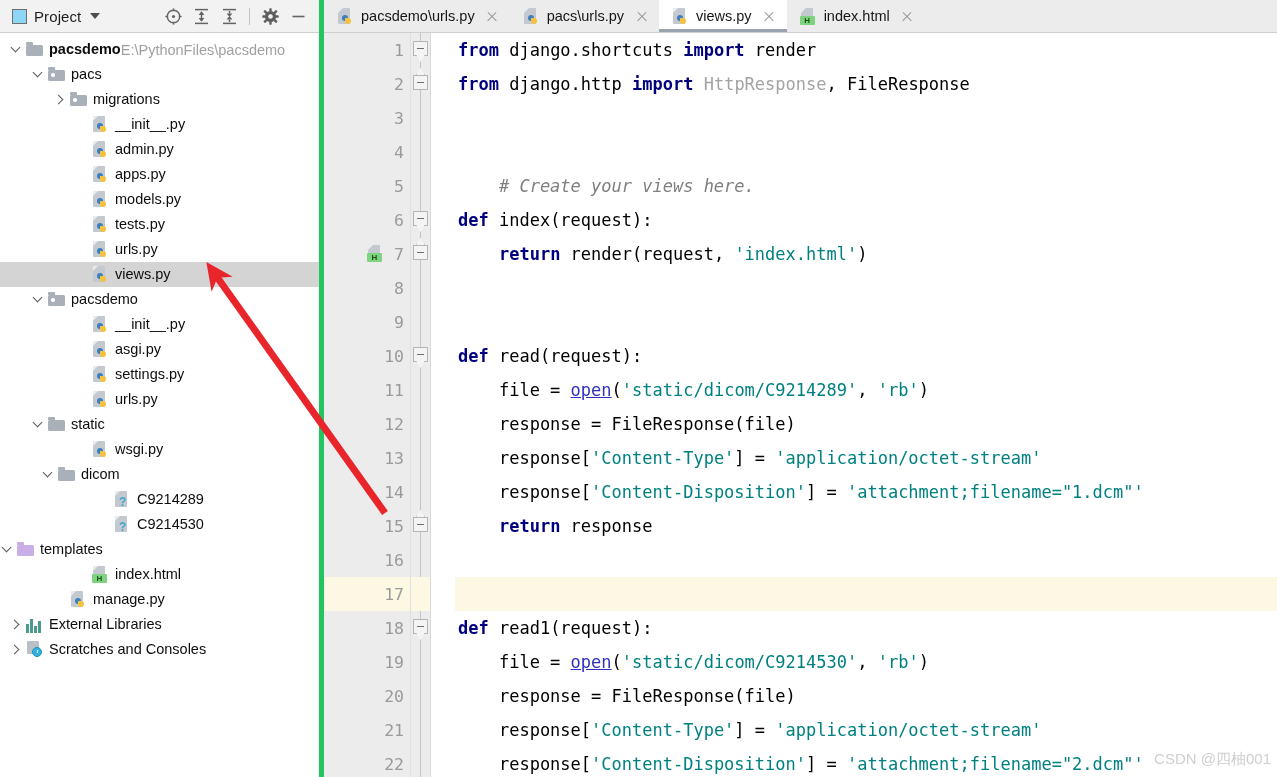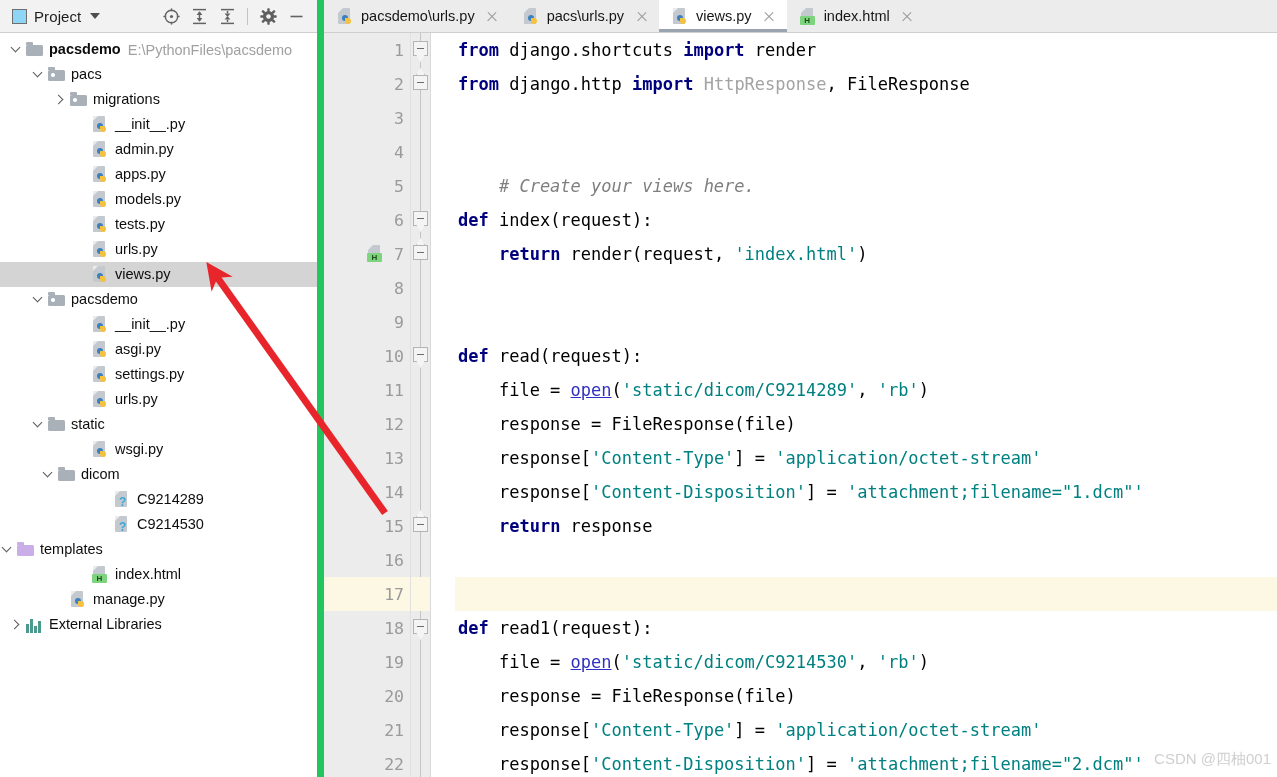--- a/index.html
+++ b/index.html
@@ -9,21 +9,21 @@
     background: #ffffff;
     font-family: "Liberation Sans", sans-serif;
     -webkit-font-smoothing: antialiased;
   }
   .app { position: relative; width: 1277px; height: 777px; display: flex; }
 
   
   .left-panel {
     width: 324px; height: 777px;
     background: #0369a1;
-    border-right: 7px solid #22c55e;
+    border-right: 5px solid #22c55e;
     display: flex; flex-direction: column;
     position: relative;
   }
   .panel-toolbar {
     height: 33px; min-height: 33px;
     background: #f2f2f2;
     border-bottom: 1px solid #cfcfcf;
     display: flex; align-items: center;
     padding: 0 6px;
   }
@@ -84,21 +84,21 @@
     border-right: 1.6px solid #5a5a5a;
     border-bottom: 1.6px solid #5a5a5a;
     left: 3px; top: 3px;
   }
   .arrow.open::after { transform: rotate(45deg); top: 2px; }
   .arrow.closed::after { transform: rotate(-45deg); left: 2px; top: 4px; }
   .ico { width: 17px; height: 17px; flex: 0 0 17px; margin-right: 6px; position: relative; }
   .lbl { line-height: 1; }
   .lbl.bold { font-weight: bold; }
   .path {
-    color: #a0a0a0; font-size: 14.5px; margin-left: 7px;
+    color: #a0a0a0; font-size: 14.5px; 
     overflow: hidden;
   }
 
   
   .fld { position: absolute; inset: 1px 0 2px 0; }
   .fld .tab-top {
     position: absolute; left: 0; top: 0; width: 7px; height: 3px;
     background: #a9b0b8; border-radius: 1px 1px 0 0;
   }
   .fld .body {
@@ -658,20 +658,30 @@
           <span class="arrow closed"></span>
           <span class="ico">
             <span class="libs">
               <i style="height:9px"></i>
               <i style="height:14px"></i>
               <i style="height:7px"></i>
               <i style="height:12px"></i>
             </span>
           </span>
           <span class="lbl">External Libraries</span>
+        </div>
+        <div class="node" style="padding-left: 9px;">
+          <span class="arrow closed"></span>
+          <span class="ico">
+            <span class="scr">
+              <span class="sh"></span>
+              <span class="clock"></span>
+            </span>
+          </span>
+          <span class="lbl">Scratches and Consoles</span>
         </div>
       </div>
   </div>
 
   <div class="editor-area">
 
     <div class="tabbar" id="tabbar">
         <div class="tab">
           <span class="tab-ico">
             <span class="pyf">

